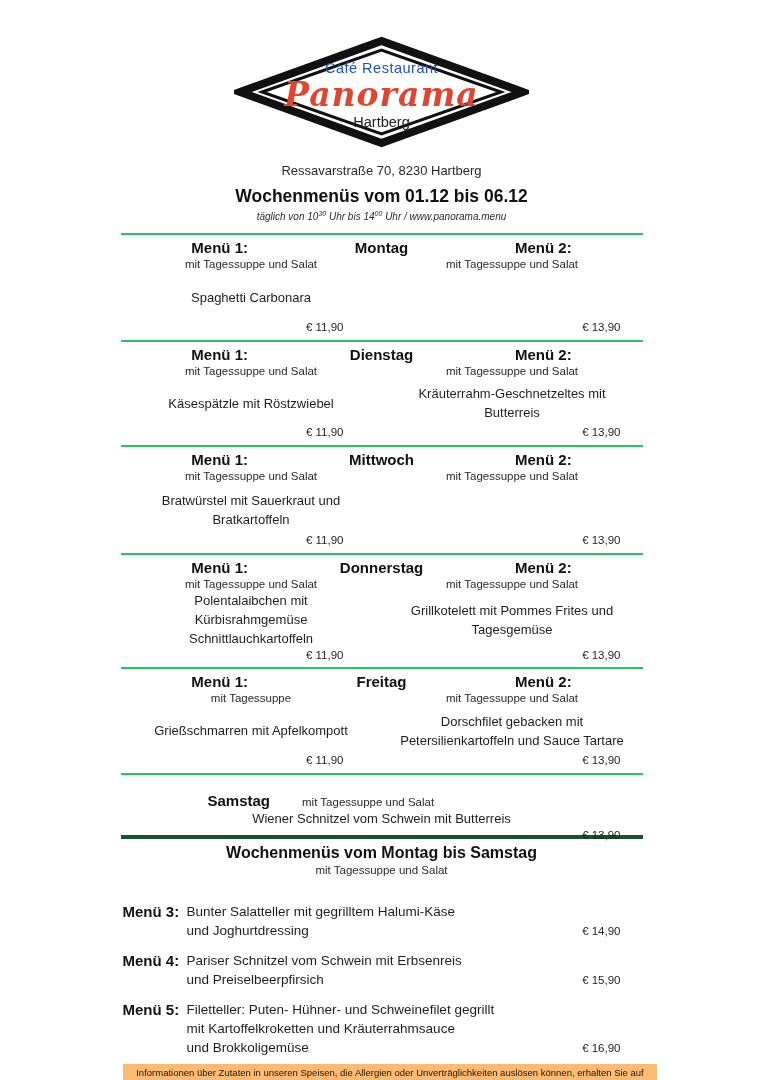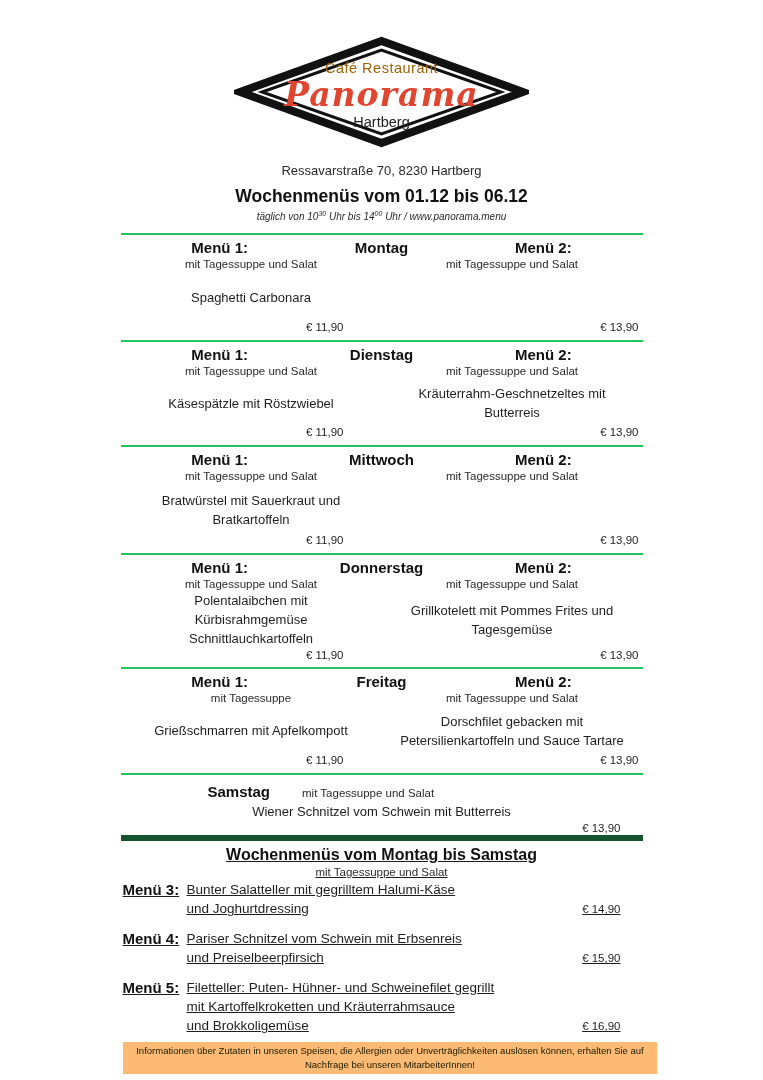--- a/index.html
+++ b/index.html
@@ -6,21 +6,21 @@
   body{
     width:763px;height:1080px;background:#ffffff;overflow:hidden;
     font-family:"Liberation Sans",sans-serif;color:#1e1e1e;
     -webkit-font-smoothing:antialiased;
   }
   .page{width:763px;height:1080px;position:relative;}
   
   .logo-wrap{width:295px;height:112px;margin:36px auto 0;position:relative;}
   .logo-wrap svg{position:absolute;left:0;top:0;}
   .logo-text{position:absolute;left:0;top:0;width:100%;height:100%;text-align:center;}
-  .logo-line1{margin-top:24px;font-size:14.5px;letter-spacing:.5px;color:#a16207;}
+  .logo-line1{margin-top:24px;font-size:14.5px;letter-spacing:.5px;color:#1d4ed8;}
   .logo-name{
     margin-top:1px;font-family:"DejaVu Serif",serif;font-style:italic;font-weight:bold;
     font-size:33px;line-height:36px;letter-spacing:1px;
   }
   .logo-line2{margin-top:1px;font-size:14.5px;color:#222;}
   
   .address{margin-top:15px;text-align:center;font-size:13px;line-height:15px;color:#2a2a2a;}
   .doc-title{margin-top:9px;text-align:center;font-weight:bold;font-size:17.5px;line-height:19px;color:#111;}
   .subtitle{margin-top:2px;text-align:center;font-style:italic;font-size:10px;line-height:12px;color:#2a2a2a;}
   .subtitle sup{font-size:7px;}
@@ -32,35 +32,35 @@
   }
   .head3{display:grid;grid-template-columns:38% 24% 38%;padding-top:4px;height:22px;box-sizing:border-box;}
   .head3 div{text-align:center;font-weight:bold;font-size:15px;line-height:18px;color:#111;}
   .notes{display:grid;grid-template-columns:50% 50%;height:17px;}
   .notes div{text-align:center;font-size:11.5px;line-height:14px;color:#2a2a2a;}
   .dishes{display:grid;grid-template-columns:50% 50%;flex:1;align-items:center;}
   .dishes .dish{
     text-align:center;font-size:13px;line-height:19px;color:#1e1e1e;
     padding:0 6px;white-space:pre-line;
   }
-  .prices{display:grid;grid-template-columns:50% 50%;height:20px;padding-bottom:16px;box-sizing:border-box;gap:18px;}
+  .prices{display:grid;grid-template-columns:50% 50%;height:20px;padding-bottom:16px;box-sizing:border-box;}
   .prices div{font-size:11.5px;line-height:14px;text-align:right;color:#1e1e1e;}
   .prices .p1{padding-right:38px;}
   .prices .p2{padding-right:22px;}
   
-  .sam-head{padding-top:8px;height:20px;display:flex;align-items:baseline;padding-left:87px;box-sizing:content-box;}
+  .sam-head{padding-top:17px;height:20px;display:flex;align-items:baseline;padding-left:87px;box-sizing:content-box;}
   .sam-day{font-weight:bold;font-size:15px;color:#111;}
   .sam-note{margin-left:32px;font-size:11.5px;color:#2a2a2a;}
   .sam-dish{height:20px;text-align:center;font-size:13px;line-height:19px;}
   .sam-price{text-align:right;padding-right:22px;font-size:11.5px;line-height:14px;}
   
-  .weekly{border-top:6px solid #14532d;box-sizing:border-box;text-decoration:underline;}
+  .weekly{border-top:4px solid #14532d;box-sizing:border-box;}
   .weekly-heading{margin-top:4px;text-align:center;font-weight:bold;font-size:16px;line-height:20px;color:#111;}
   .weekly-note{text-align:center;font-size:11.5px;line-height:15px;color:#2a2a2a;}
-  .witem{display:flex;padding-left:2px;margin-top:0;}
+  .witem{display:flex;padding-left:2px;margin-top:24px;}
   .witem + .witem{margin-top:11px;}
   .wlabel{width:64px;flex:none;font-weight:bold;font-size:15px;line-height:19px;color:#111;}
   .wlines{flex:1;font-size:13.5px;line-height:19px;color:#1e1e1e;}
   .wprice{flex:none;align-self:flex-end;font-size:11.5px;line-height:14px;padding-right:22px;margin-bottom:2px;}
   
   .footer-note{
     width:514px;margin:7px 0 0 123px;padding:2px 10px;box-sizing:content-box;
     background:#fdba74;text-align:center;font-size:9.5px;line-height:14px;color:#1a1a00;
   }
 </style>

